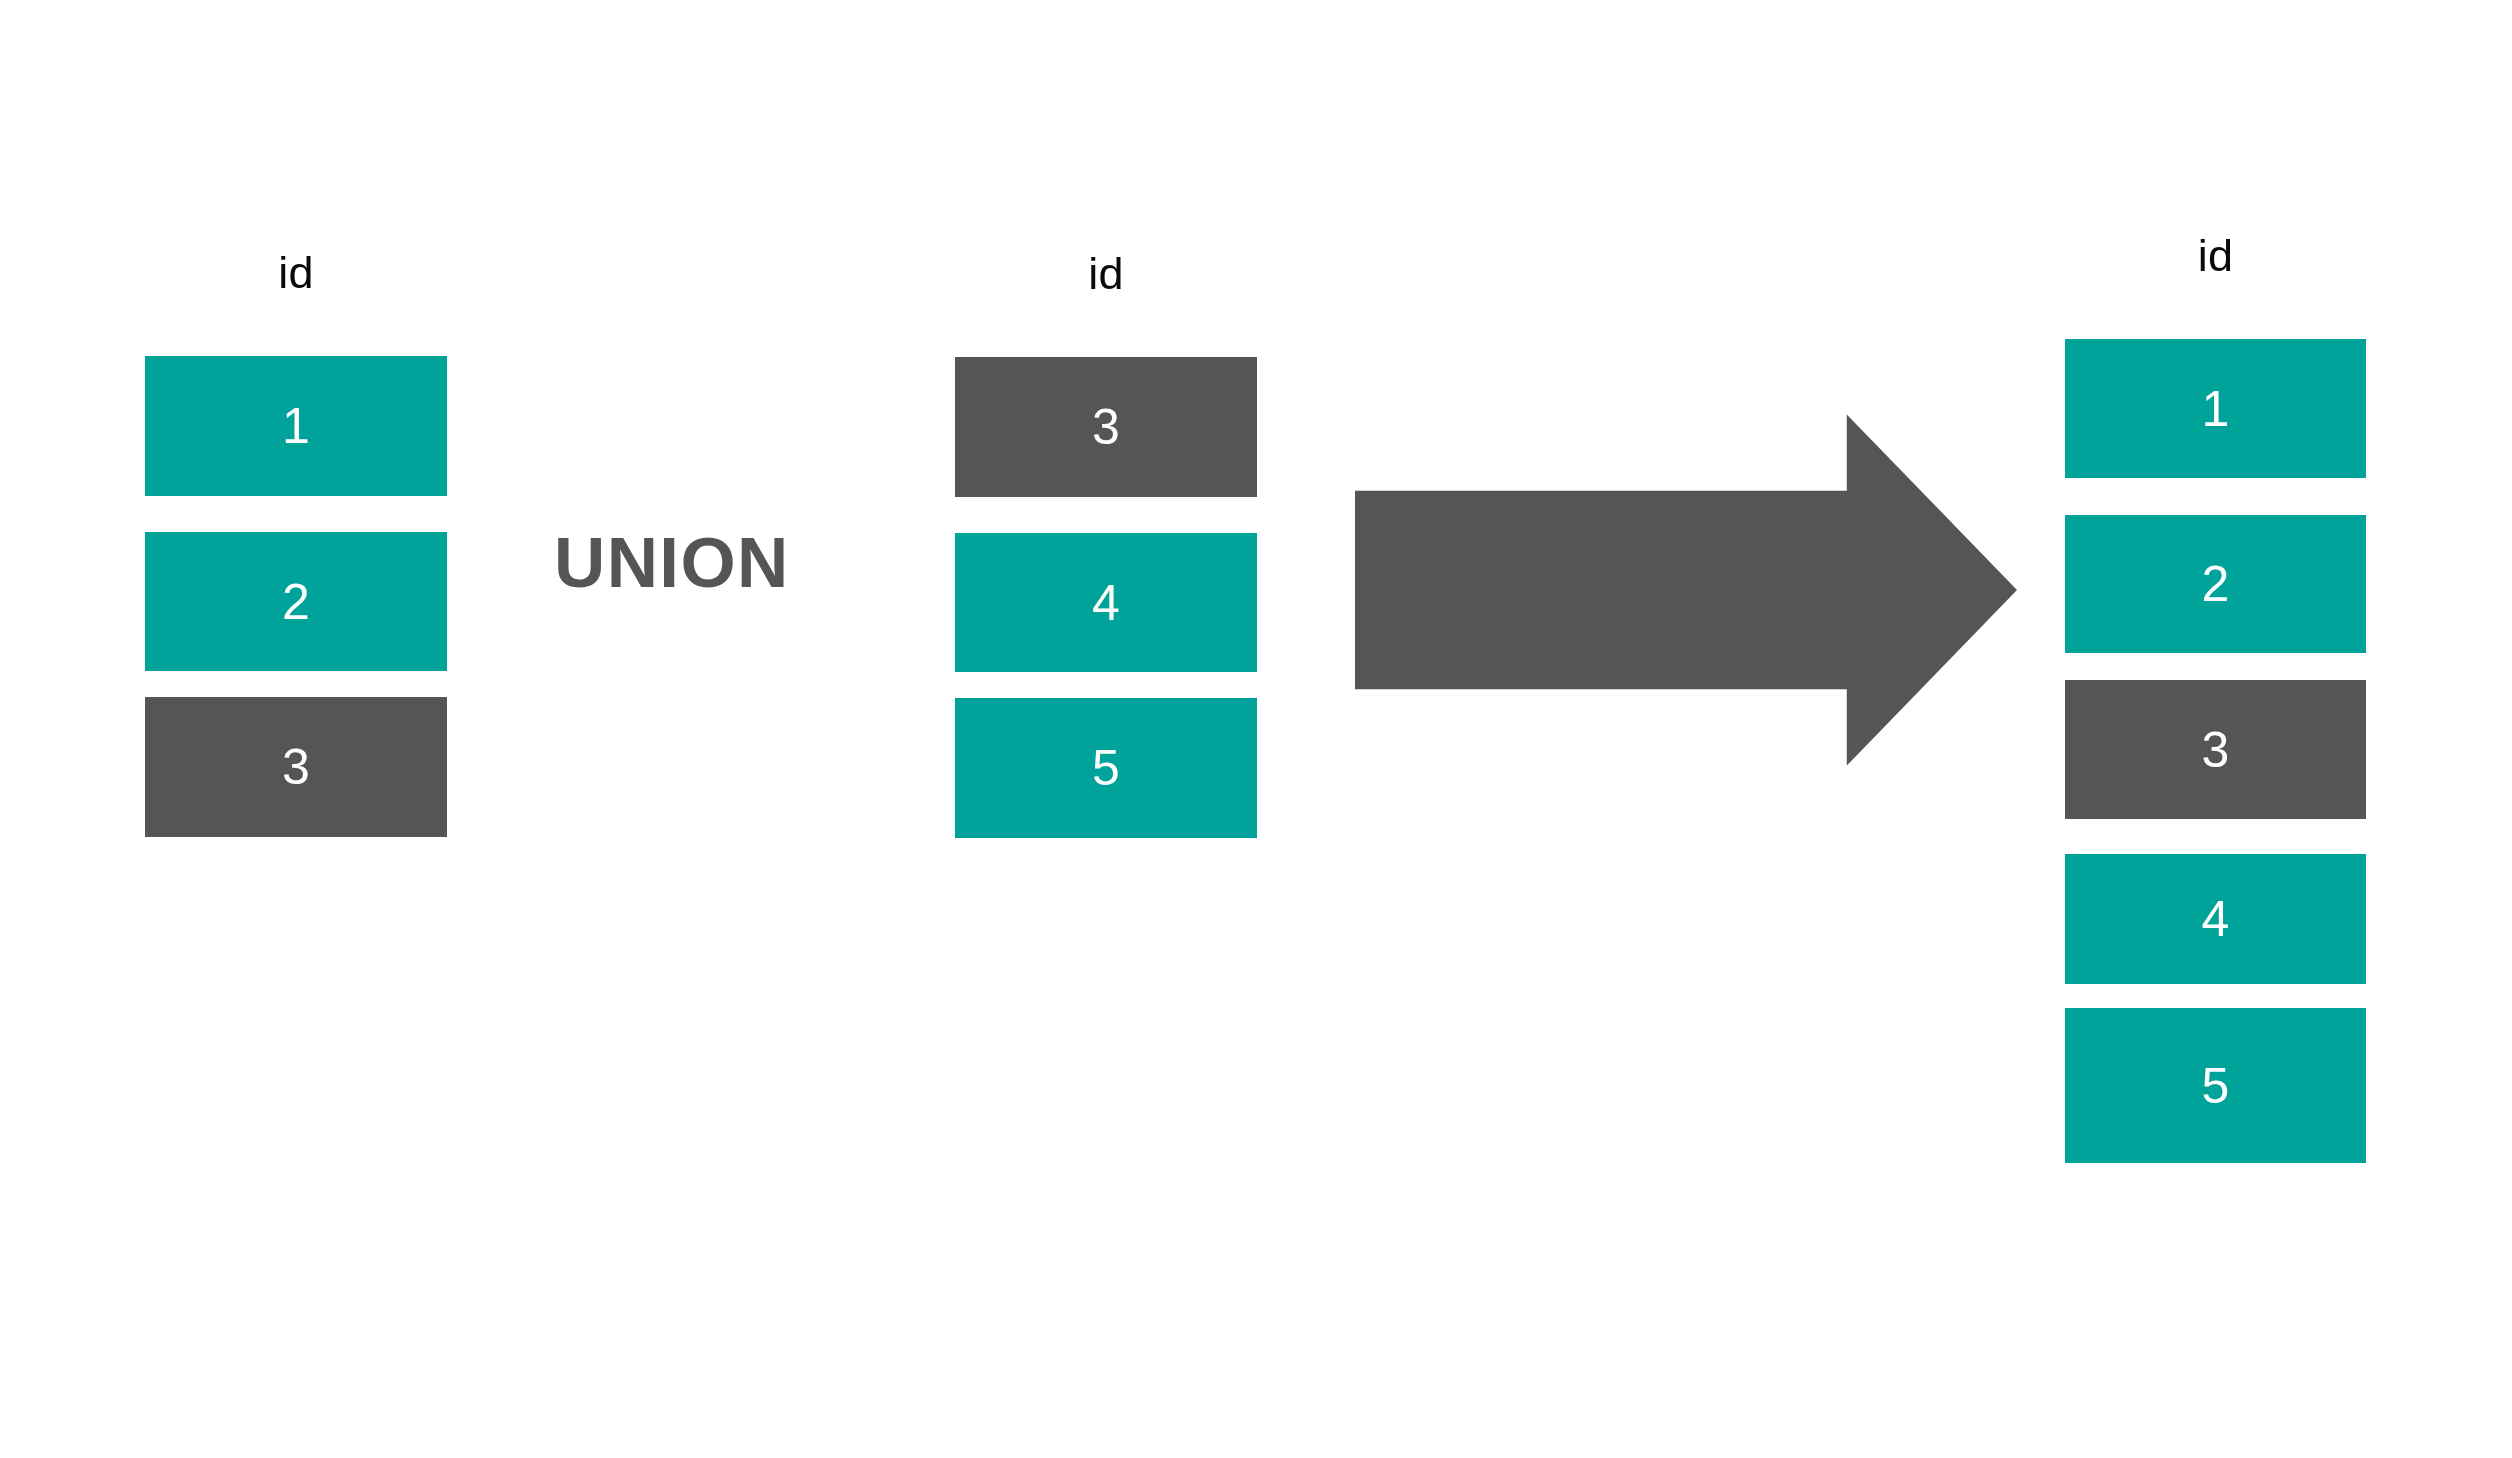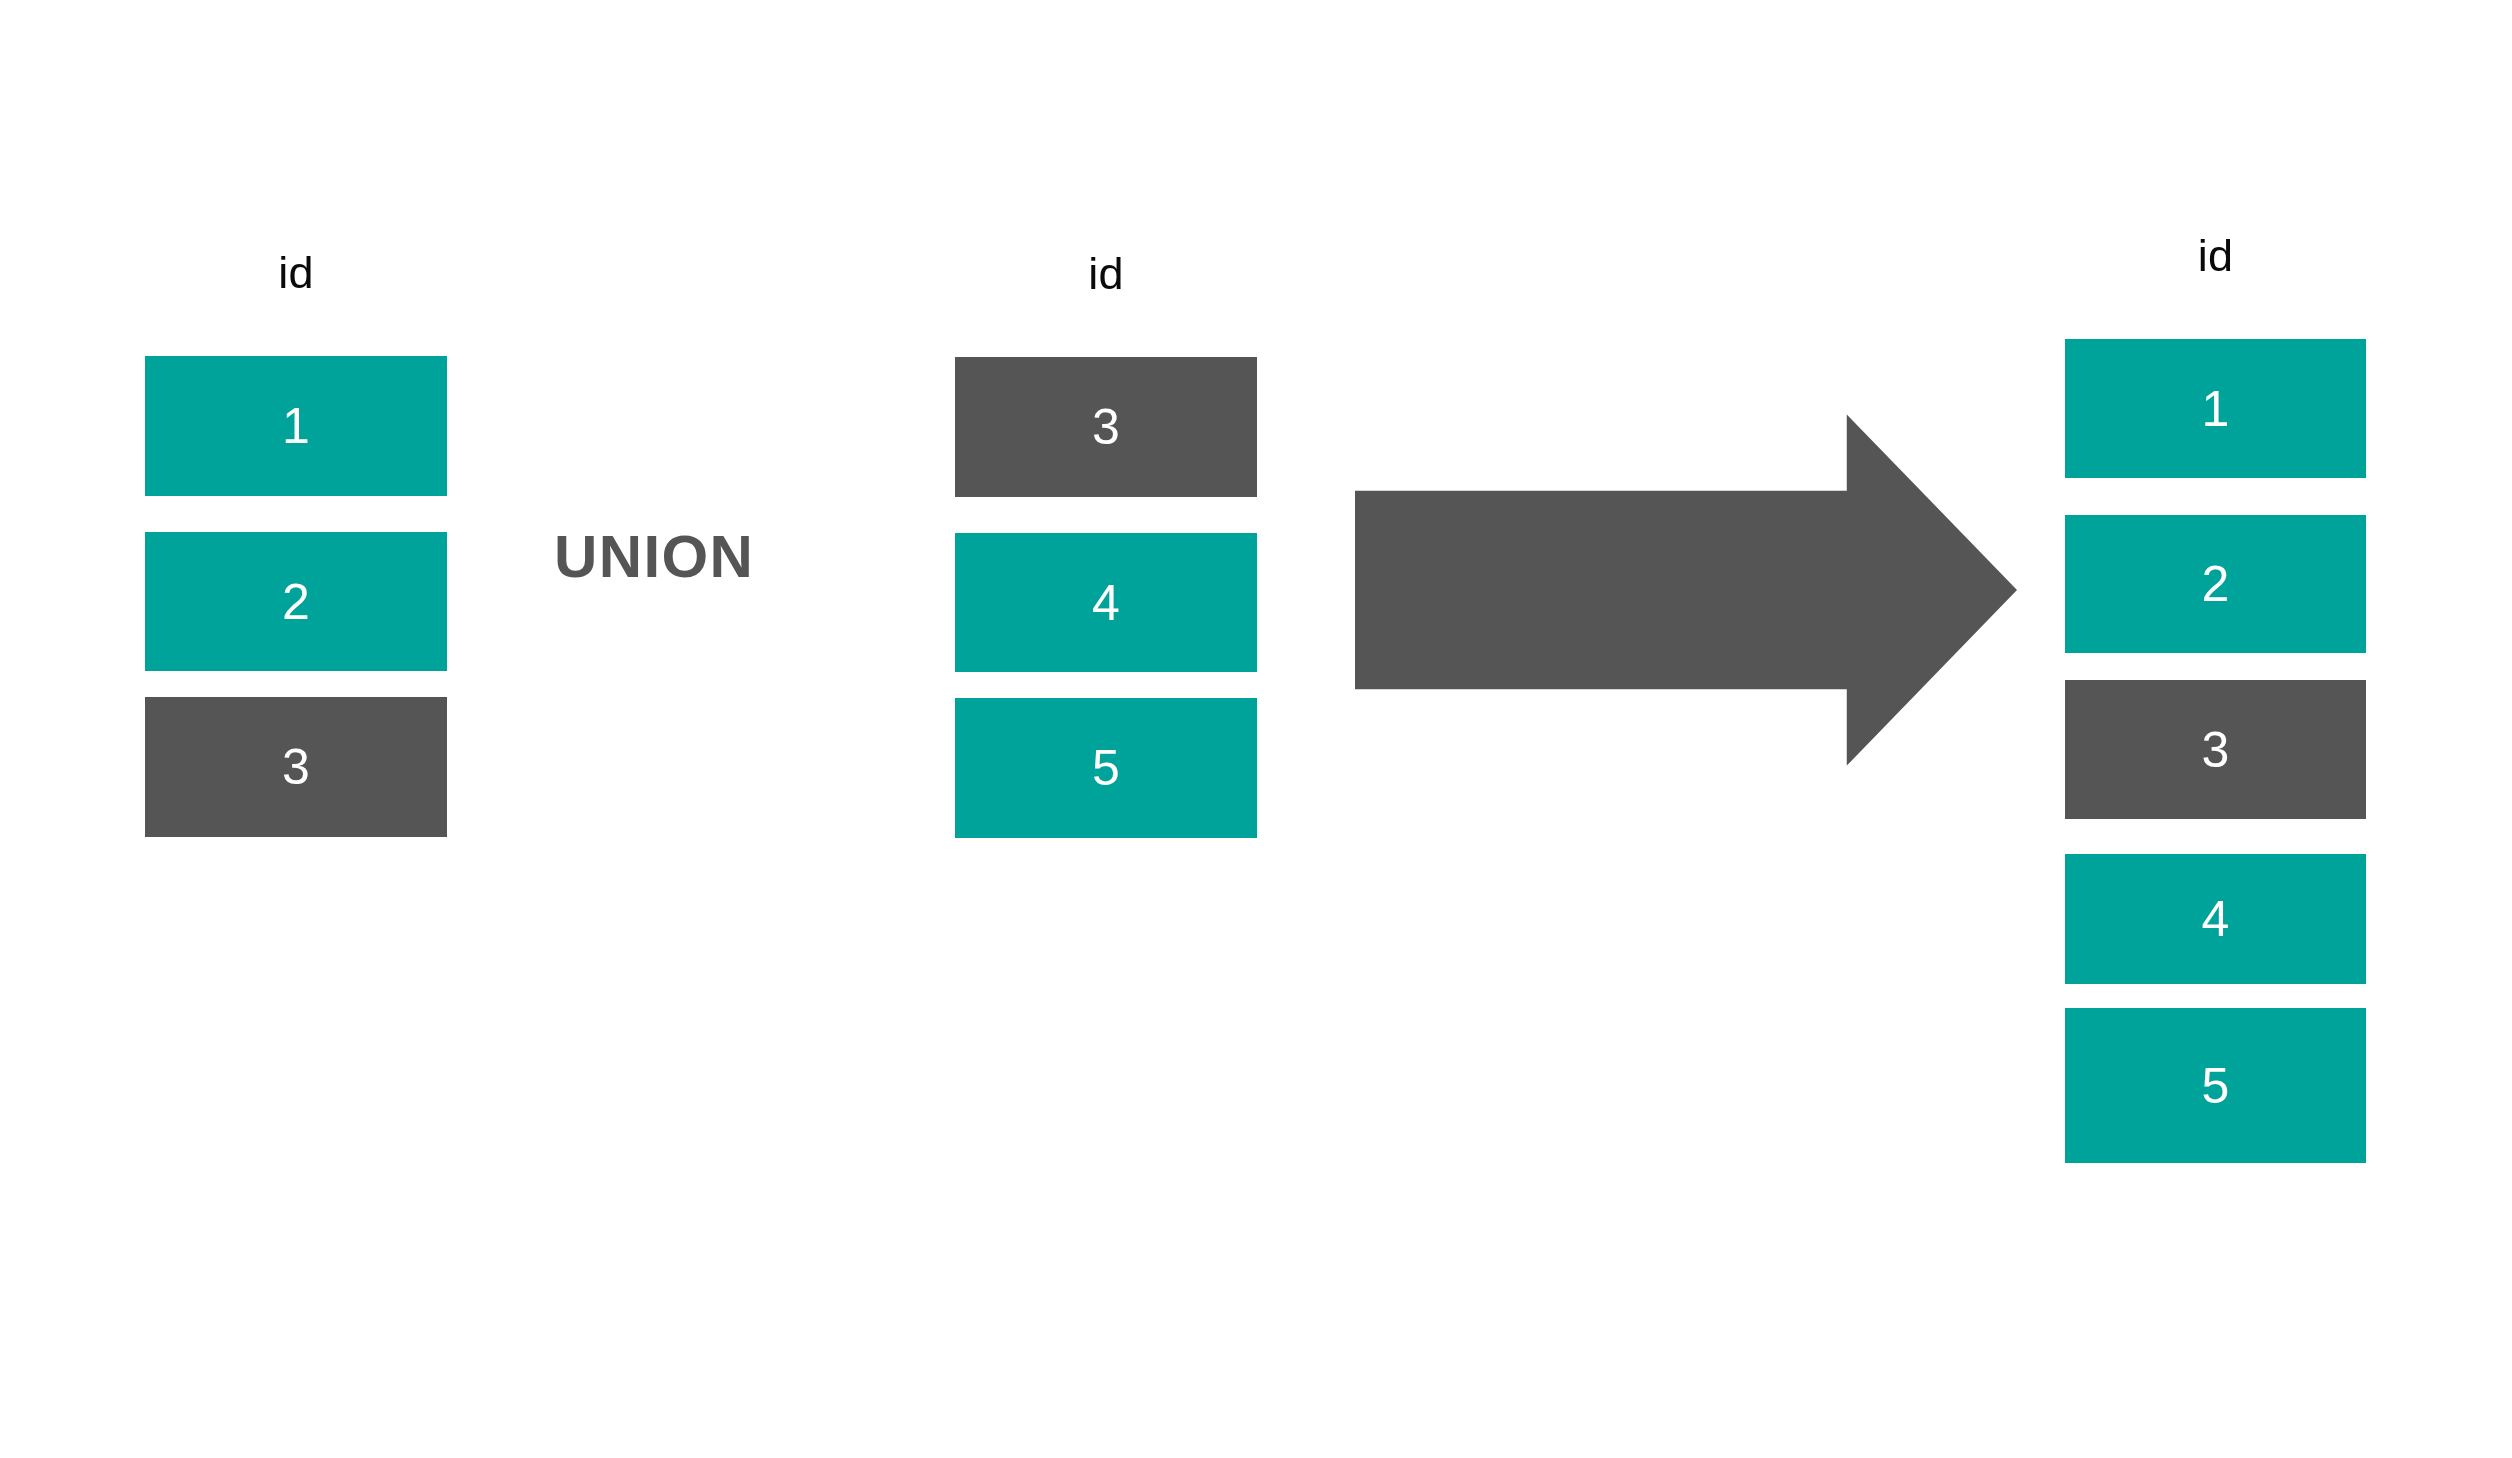--- a/index.html
+++ b/index.html
@@ -44,21 +44,21 @@
     line-height: 1;
     box-sizing: border-box;
   }
   .cell.teal  { background: #00a39a; }
   .cell.gray  { background: #555555; }
 
   .op-label {
     position: absolute;
     color: #555555;
     font-family: "Liberation Sans", sans-serif;
-    font-size: 60px;
+    font-size: 71px;
     font-weight: 600;
     letter-spacing: 1.4px;
     line-height: 1;
     white-space: nowrap;
   }
   #arrow {
     position: absolute;
     left: 1355px;
     top: 411px;
     width: 662px;

